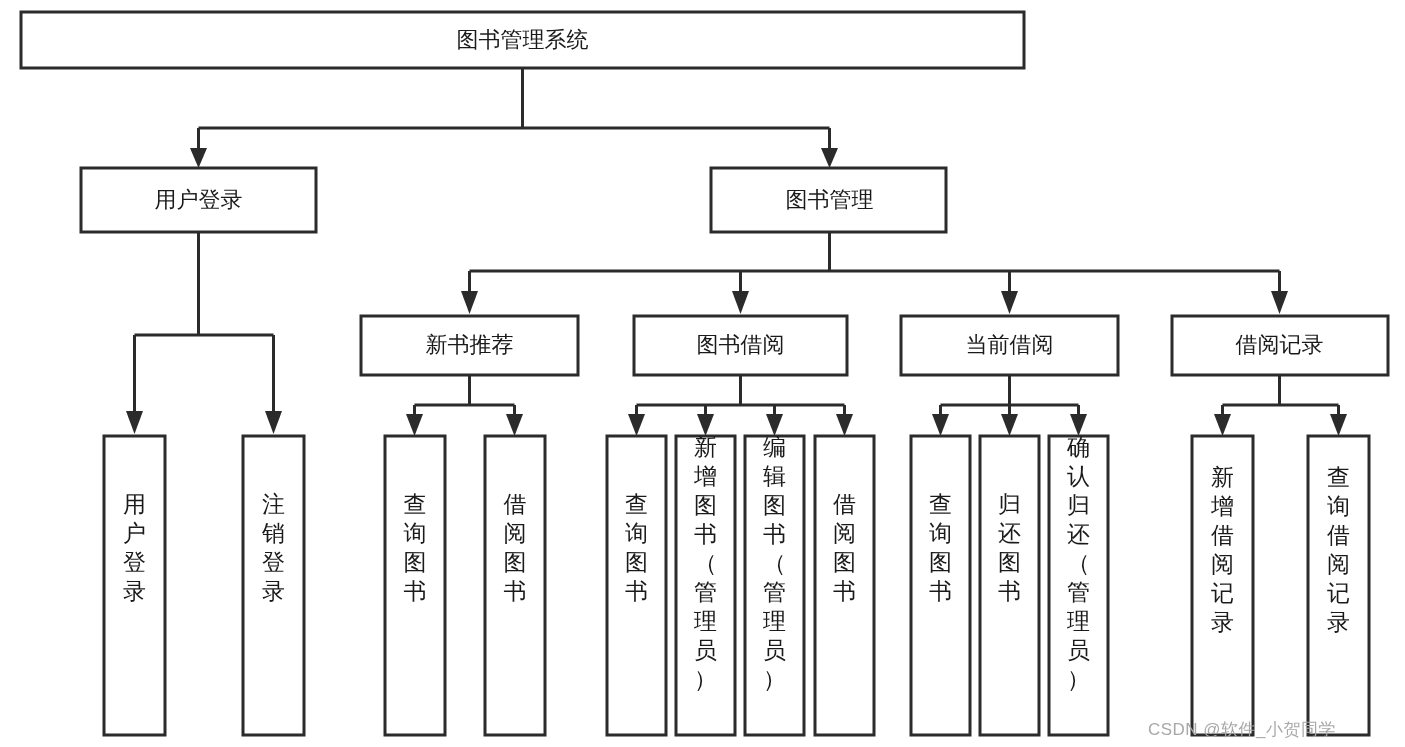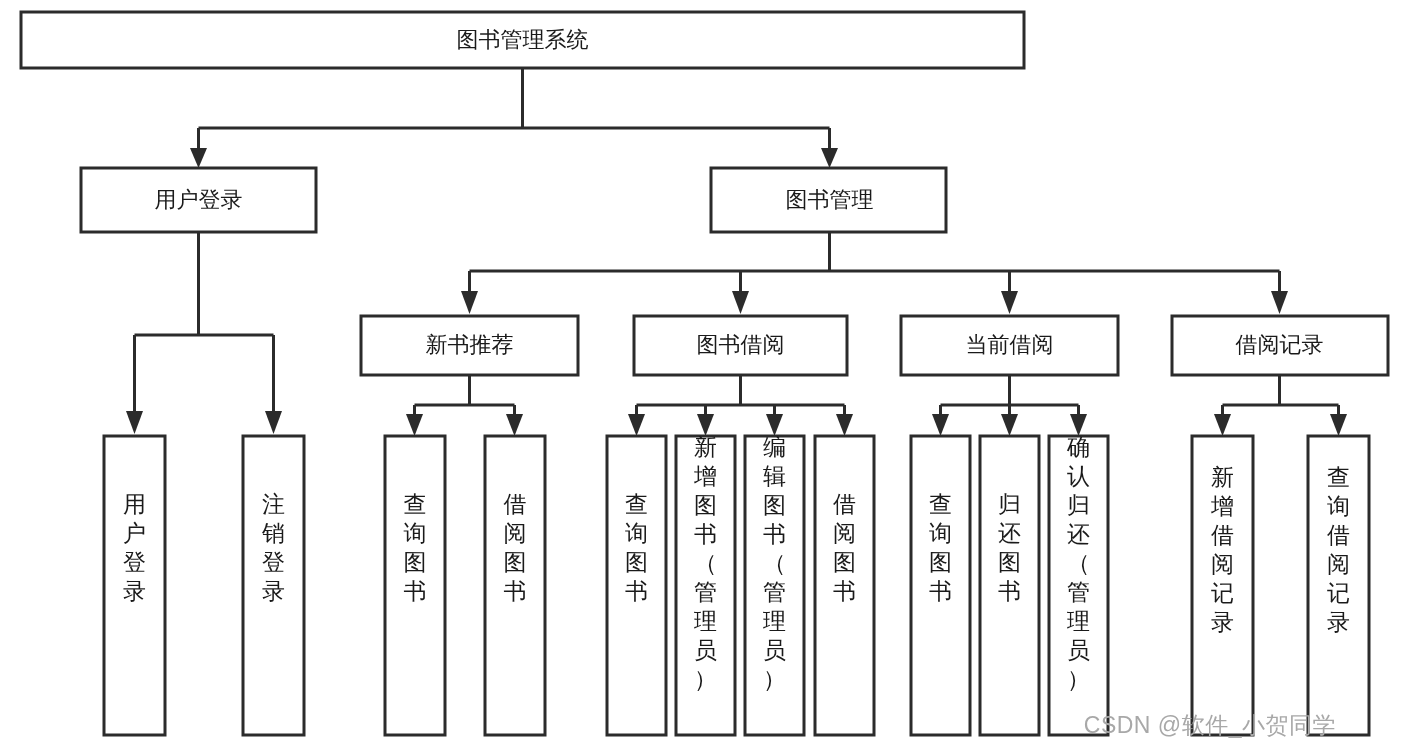--- a/index.html
+++ b/index.html
@@ -54,21 +54,21 @@
     font-family: "Liberation Sans", "DejaVu Sans", sans-serif;
     font-size: 23px;
     fill: #1a1a1a;
     text-anchor: middle;
   }
   .watermark-text {
     position: absolute;
     right: 14px;
     bottom: 6px;
     font-family: "Liberation Sans", "DejaVu Sans", sans-serif;
-    font-size: 23px;
+    font-size: 17px;
     color: #a8a8a8;
     white-space: nowrap;
     letter-spacing: 0.5px;
     user-select: none;
   }
 </style>
 </head>
 <body>
 
 <div id="diagram-root">

